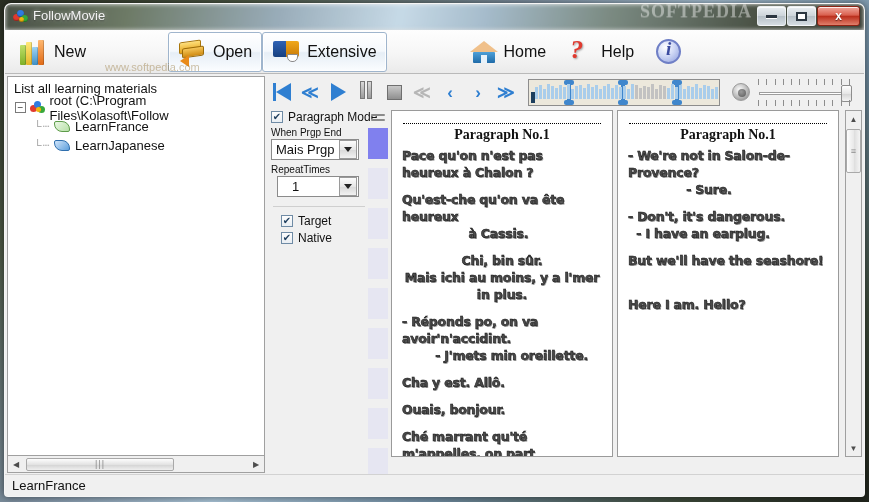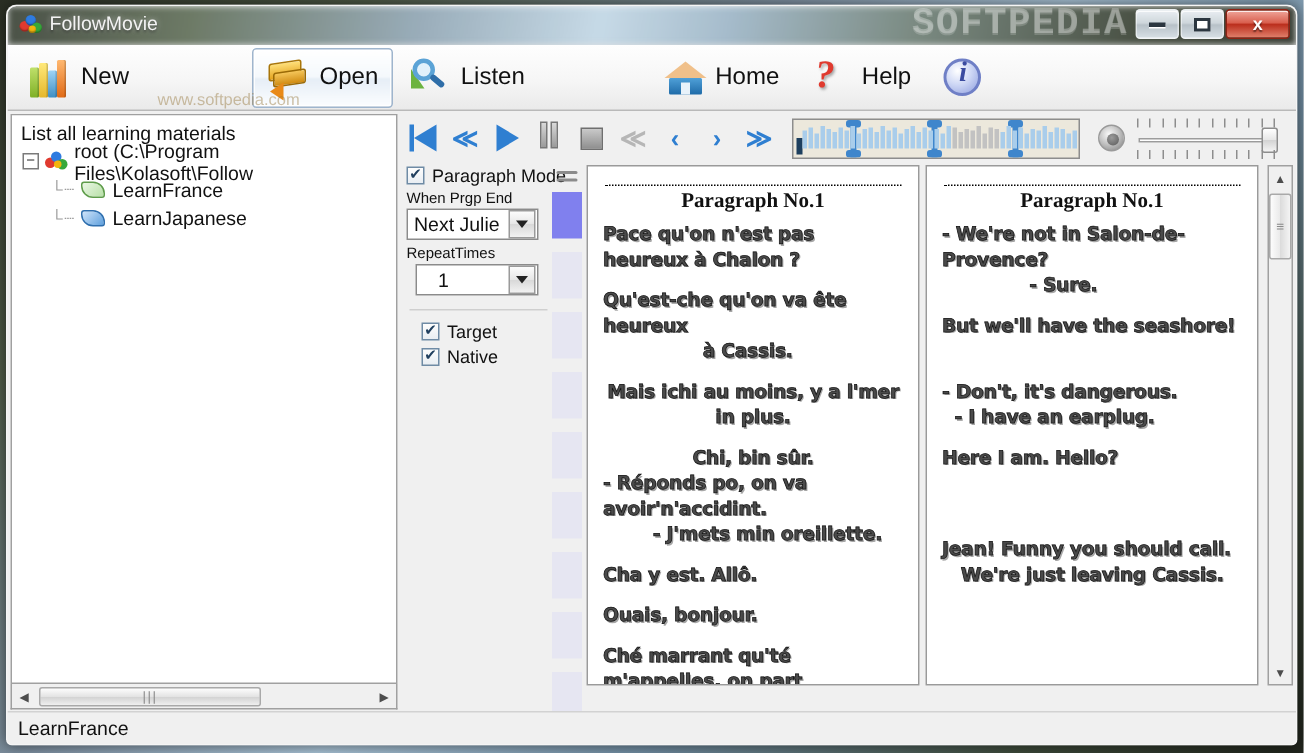--- a/index.html
+++ b/index.html
@@ -50,22 +50,22 @@
   .tb-icon .c2 { background:#2f7be0; left:4px; top:0px; }
   .tb-icon .c3 { background:#37a83a; left:8px; top:5px; }
   .tb-icon .c4 { background:#f2b50d; left:6px; top:7px; width:5px;height:5px;}
   #title-text {
     position:absolute; left:28px; top:4px;
     font-size: 13px; color:#f3f3f3;
     text-shadow: 0 0 4px rgba(255,255,255,.55), 0 1px 2px rgba(0,0,0,.6);
   }
   #watermark {
     position:absolute; right:112px; top:-3px;
-    font-family:Liberation Mono, monospace;
-    font-size:25px; font-weight:bold; letter-spacing:1px;
+    font-family:Liberation Serif, serif;
+    font-size:18px; font-weight:bold; letter-spacing:1px;
     color: rgba(255,255,255,.30);
     text-shadow: 0 1px 0 rgba(255,255,255,.18);
     pointer-events:none;
   }
   #wincontrols { position:absolute; right:4px; top:2px; display:flex; }
   .wb {
     width:29px; height:20px; margin-left:1px;
     border:1px solid rgba(255,255,255,.5);
     border-radius:3px;
     display:flex; align-items:center; justify-content:center;
@@ -374,29 +374,29 @@
 
     <div class="tbtn active spacer-left">
       <span class="ic ic-open">
         <i class="stack"></i>
           <i class="stack2"></i>
           <i class="arrow"></i>
       </span>
       <span class="lbl">Open</span>
     </div>
 
-
-    <div class="tbtn">
-      <span class="ic ic-magnify">
-        <i class="check"></i>
-          <i class="glass"></i>
-          <i class="handle"></i>
+    <div class="tbtn active">
+      <span class="ic ic-bookcup">
+        <i class="page-l"></i>
+          <i class="page-r"></i>
+          <i class="cup"></i>
       </span>
-      <span class="lbl">Listen</span>
-    </div>
+      <span class="lbl">Extensive</span>
+    </div>
+
 
 
     <div class="tbtn spacer-left">
       <span class="ic ic-home">
         <i class="roof"></i>
           <i class="body"></i>
           <i class="door"></i>
       </span>
       <span class="lbl">Home</span>
     </div>
@@ -583,21 +583,21 @@
     </div>
 
     <div id="controls">
       <div class="ctl-row">
         <span class="cb"></span>
         <span class="lbl-sm">Paragraph Mode</span>
       </div>
 
       <div class="ctl-label">When Prgp End</div>
       <div class="combo">
-        <span class="val">Next Julie</span>
+        <span class="val">Mais Prgp</span>
         <span class="arrowbox">
             <i class="arrow-dn"></i>
           </span>
       </div>
 
       <div class="ctl-label">RepeatTimes</div>
       <div class="combo indent" style="width:82px;margin-left:6px;">
         <span class="val">1</span>
         <span class="arrowbox">
             <i class="arrow-dn"></i>
@@ -632,41 +632,39 @@
       <div class="mk"></div>
       <div class="mk"></div>
     </div>
 
     <div id="pane-target" class="textpane">
       <div class="dotline"></div>
       <div class="ptitle">Paragraph No.1</div>
       <div class="ptext">Pace qu'on n'est pas heureux à Chalon ?</div>
       <div class="ptext">Qu'est-che qu'on va ête heureux
                 à Cassis.</div>
+      <div class="ptext center" style="margin-bottom:0">Chi, bin sûr.</div>
       <div class="ptext center">Mais ichi au moins, y a l'mer in plus.</div>
-      <div class="ptext center" style="margin-bottom:0">Chi, bin sûr.</div>
       <div class="ptext">- Réponds po, on va avoir'n'accidint.
         - J'mets min oreillette.</div>
       <div class="ptext">Cha y est. Allô.</div>
       <div class="ptext">Ouais, bonjour.</div>
       <div class="ptext">Ché marrant qu'té m'appelles, on part
      eud'Cassis avec Julie et l'tchiot.</div>
     </div>
 
     <div id="pane-native" class="textpane">
       <div class="dotline"></div>
       <div class="ptitle">Paragraph No.1</div>
       <div class="ptext">- We're not in Salon-de-Provence?
               - Sure.</div>
-      <div class="ptext" style="margin-bottom:27px">But we'll have the seashore!</div>
       <div class="ptext">- Don't, it's dangerous.
   - I have an earplug.</div>
+      <div class="ptext" style="margin-bottom:27px">But we'll have the seashore!</div>
       <div class="ptext" style="margin-bottom:44px">Here I am. Hello?</div>
-      <div class="ptext">Jean! Funny you should call.
-   We're just leaving Cassis.</div>
     </div>
 
     <div id="right-vscroll">
       <div class="vsb-arrow">▲</div>
       <div class="vsb-track">
         <div class="vsb-thumb">
             <span class="grip-v">≡</span>
           </div>
       </div>
       <div class="vsb-arrow">▼</div>

